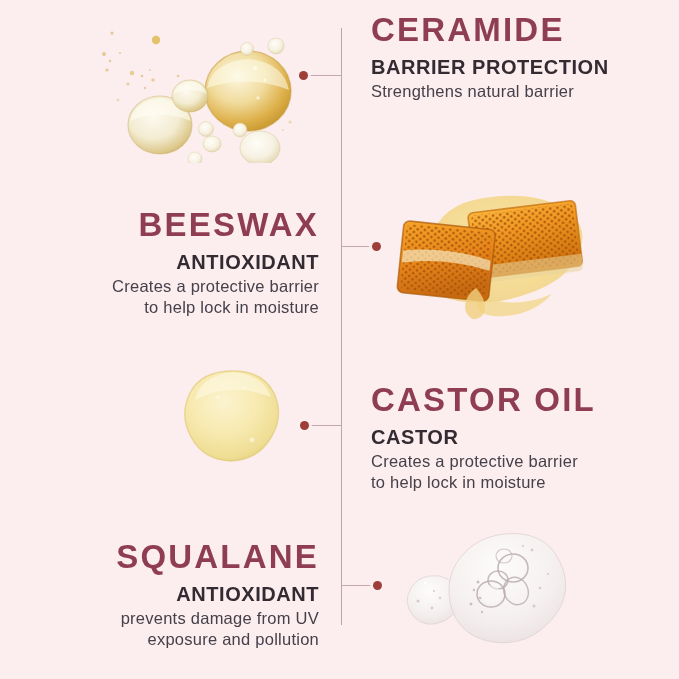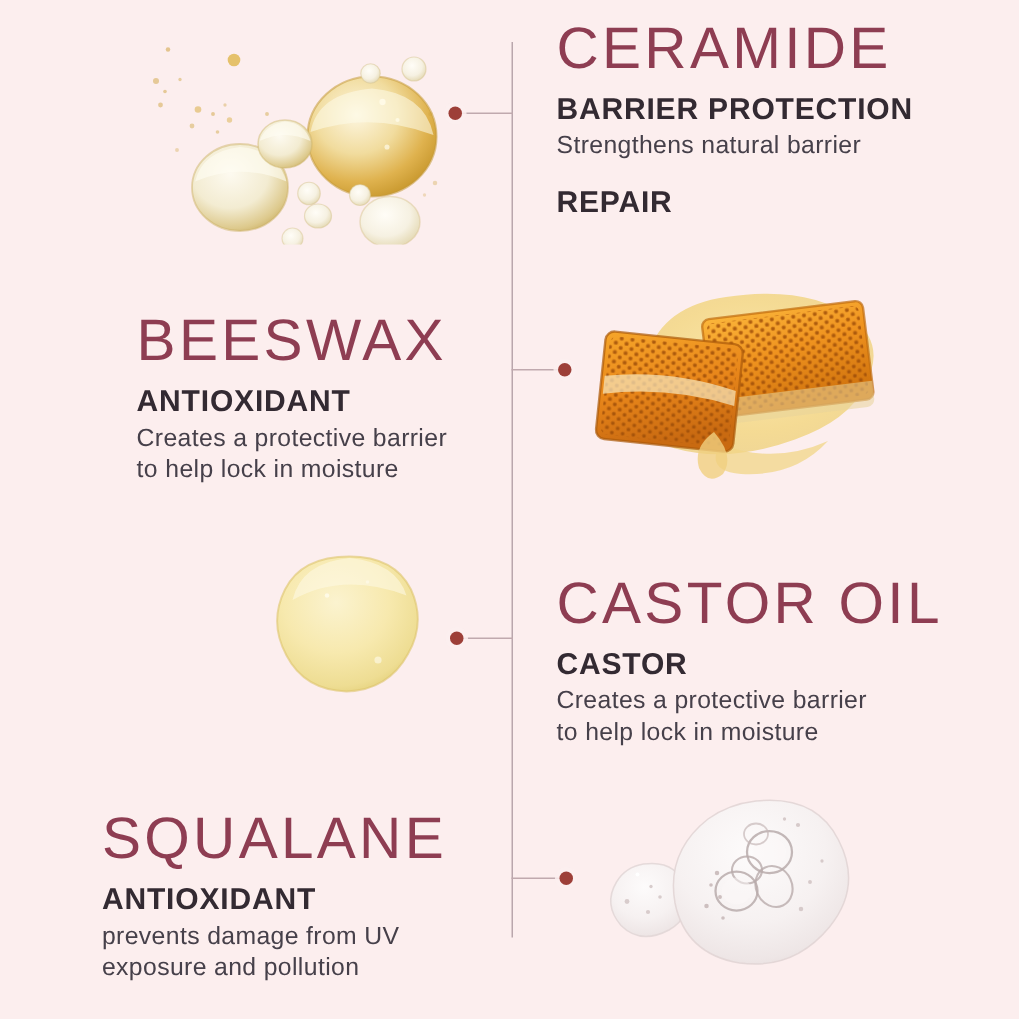--- a/index.html
+++ b/index.html
@@ -19,25 +19,25 @@
   .connector{position:absolute;height:1px;background:#c0a9ae;}
   .node{
     position:absolute;width:9px;height:9px;border-radius:50%;
     background:#9d3f38;
     box-shadow:0 0 0 3px rgba(252,238,238,.85);
   }
 
   
   .block{position:absolute;}
   .block.right-col{left:371px;text-align:left;}
-  .block.left-col{right:381px;text-align:left;}
+  .block.left-col{right:360px;text-align:right;}
 
   .title{
-    font-size:39px;letter-spacing:2.2px;color:#8e3d52;
-    font-weight:400;line-height:1.05;margin:0 0 7px 0;
+    font-size:33px;letter-spacing:2.2px;color:#8e3d52;
+    font-weight:700;line-height:1.05;margin:0 0 7px 0;
     white-space:nowrap;
   }
   .sub{
     font-size:20px;font-weight:700;letter-spacing:.55px;
     color:#332a32;margin:0 0 1px 0;line-height:1.25;
   }
   .desc{
     font-size:16.5px;color:#46404a;letter-spacing:.25px;
     line-height:1.3;margin:0;font-weight:400;
   }
@@ -245,21 +245,20 @@
   <div class="connector" style="left:341px;top:585px;width:37px;"></div>
   <div class="node" style="left:373px;top:581px;"></div>
 
   <div class="block right-col" style="top:13px;">
     <div class="title">CERAMIDE</div>
     <div>
       <div class="sub">BARRIER PROTECTION</div>
       <div class="desc">Strengthens natural barrier</div>
     </div>
     <div class="facts">
-      <div class="sub">REPAIR</div>
     </div>
   </div>
 
   <div class="block left-col" style="top:208px;">
     <div class="title">BEESWAX</div>
     <div>
       <div class="sub">ANTIOXIDANT</div>
       <div class="desc" style="white-space:pre-line;">Creates a protective barrier
 to help lock in moisture</div>
     </div>

